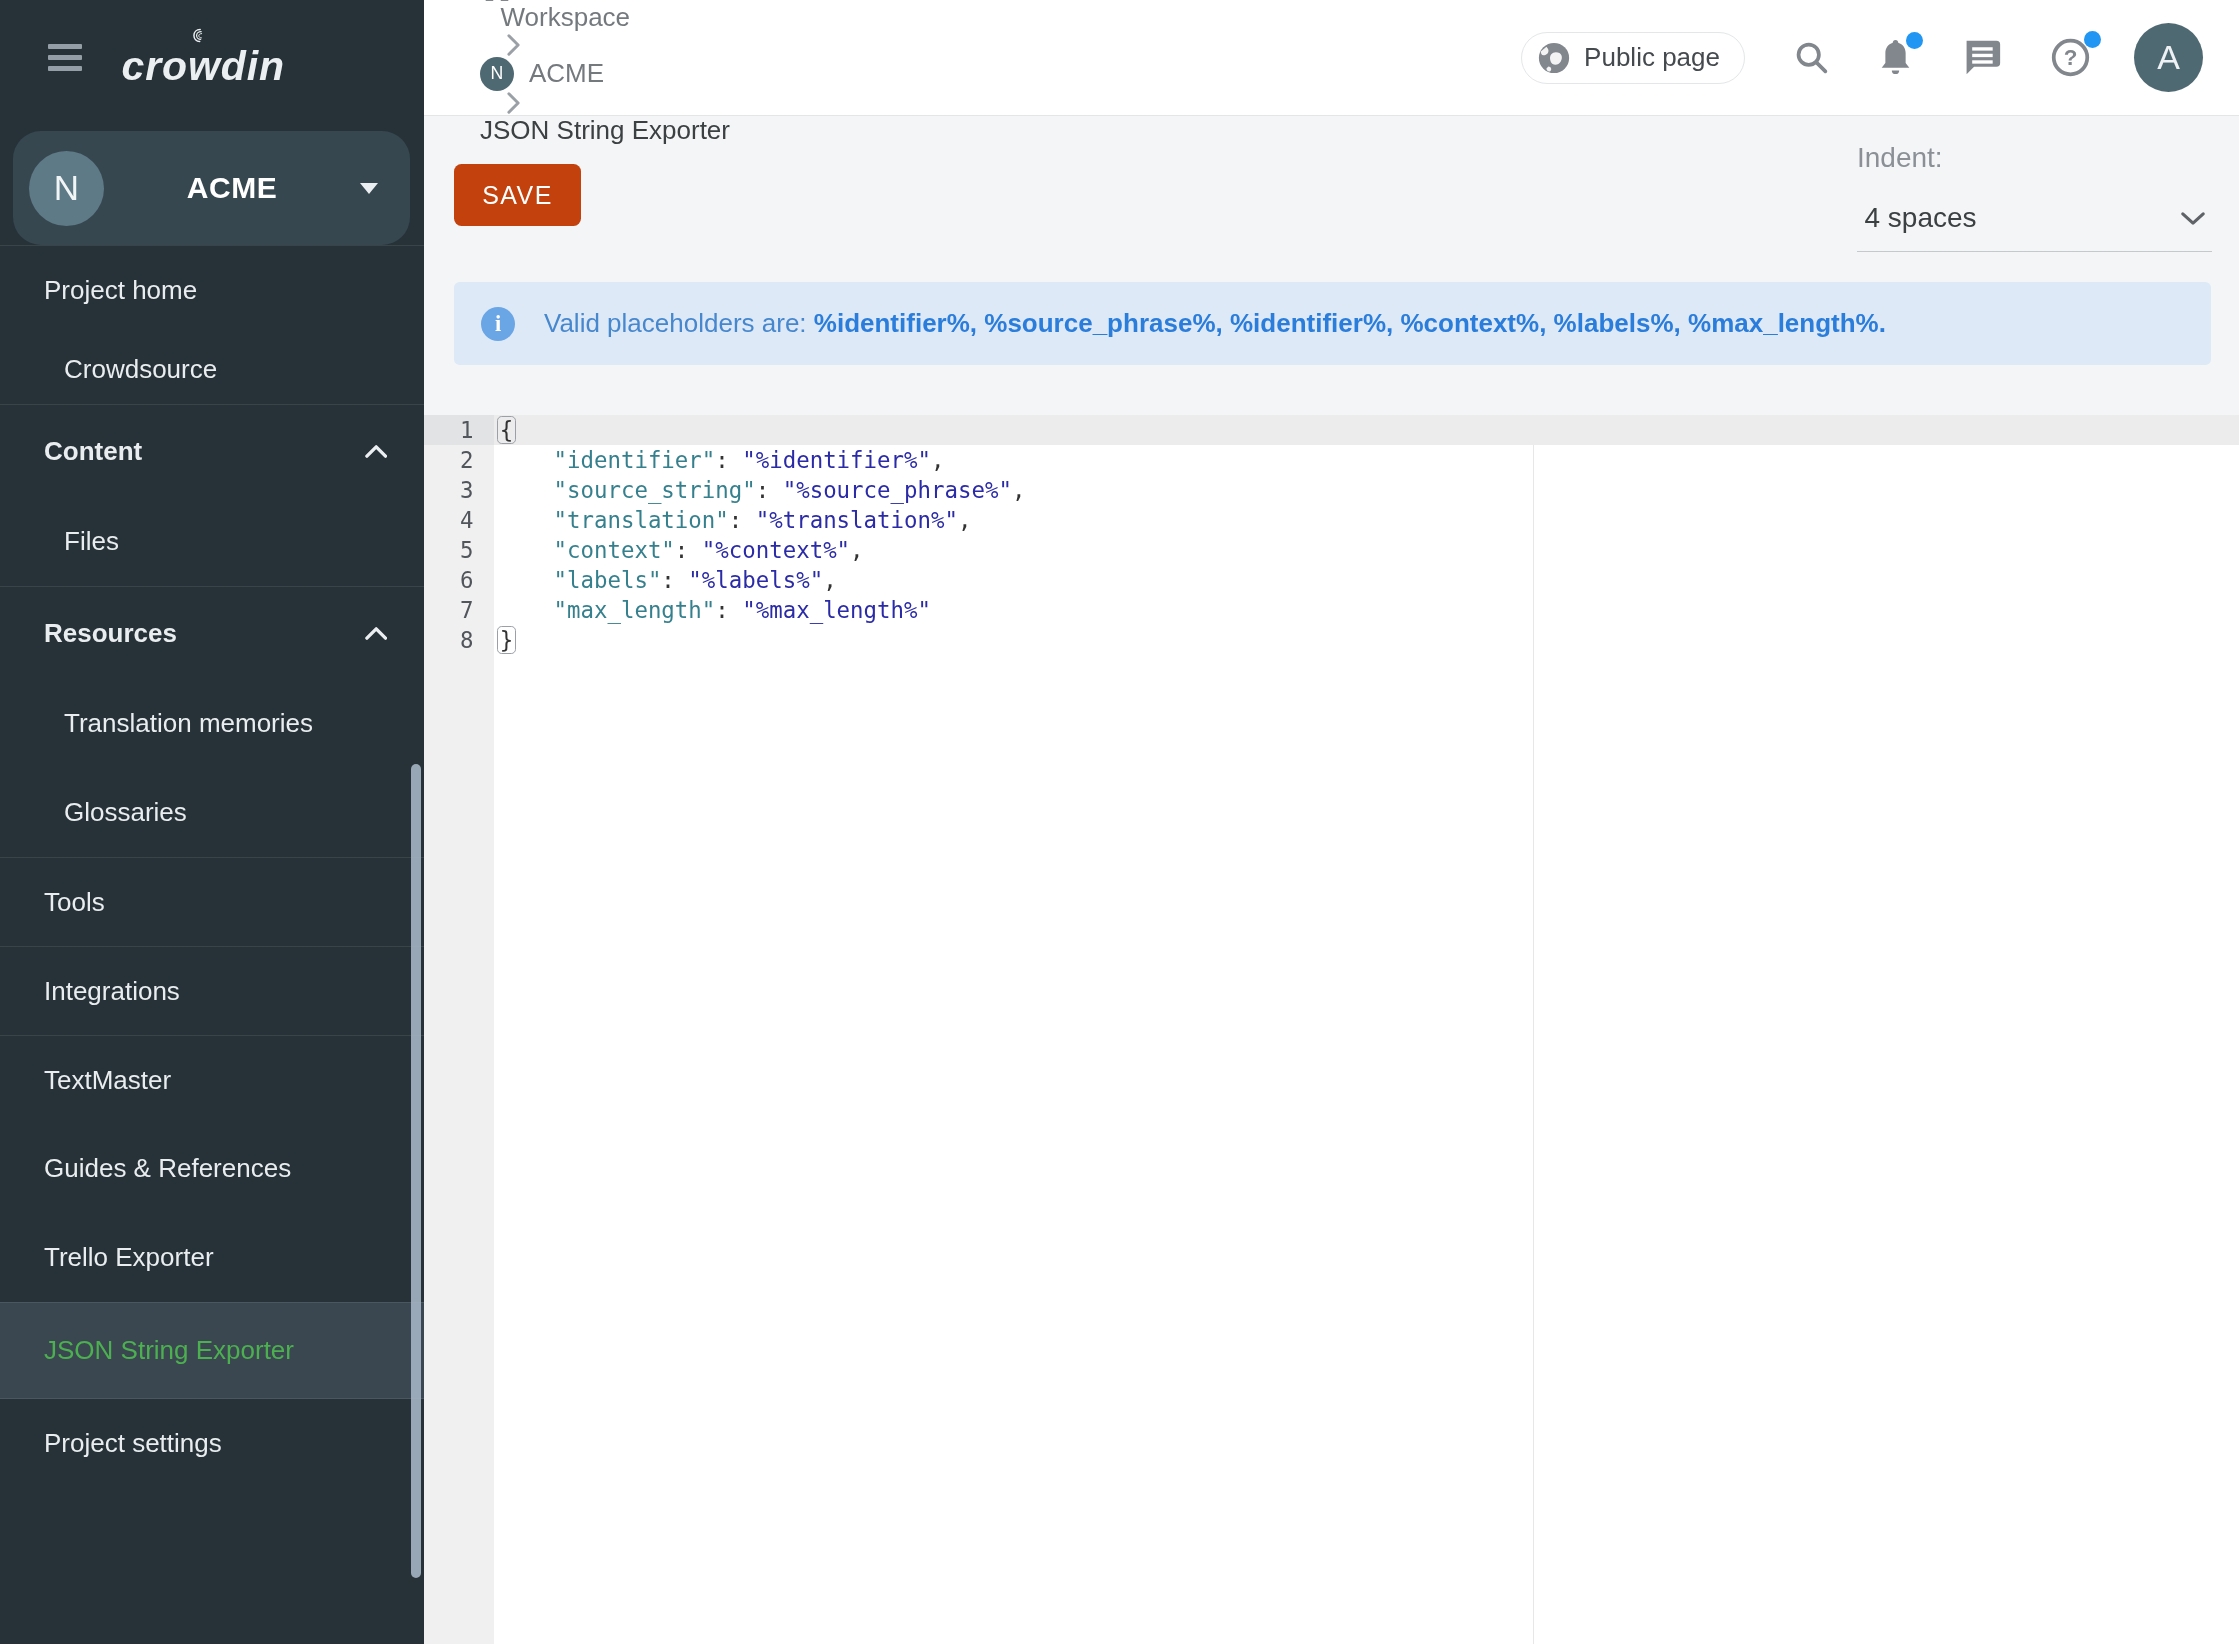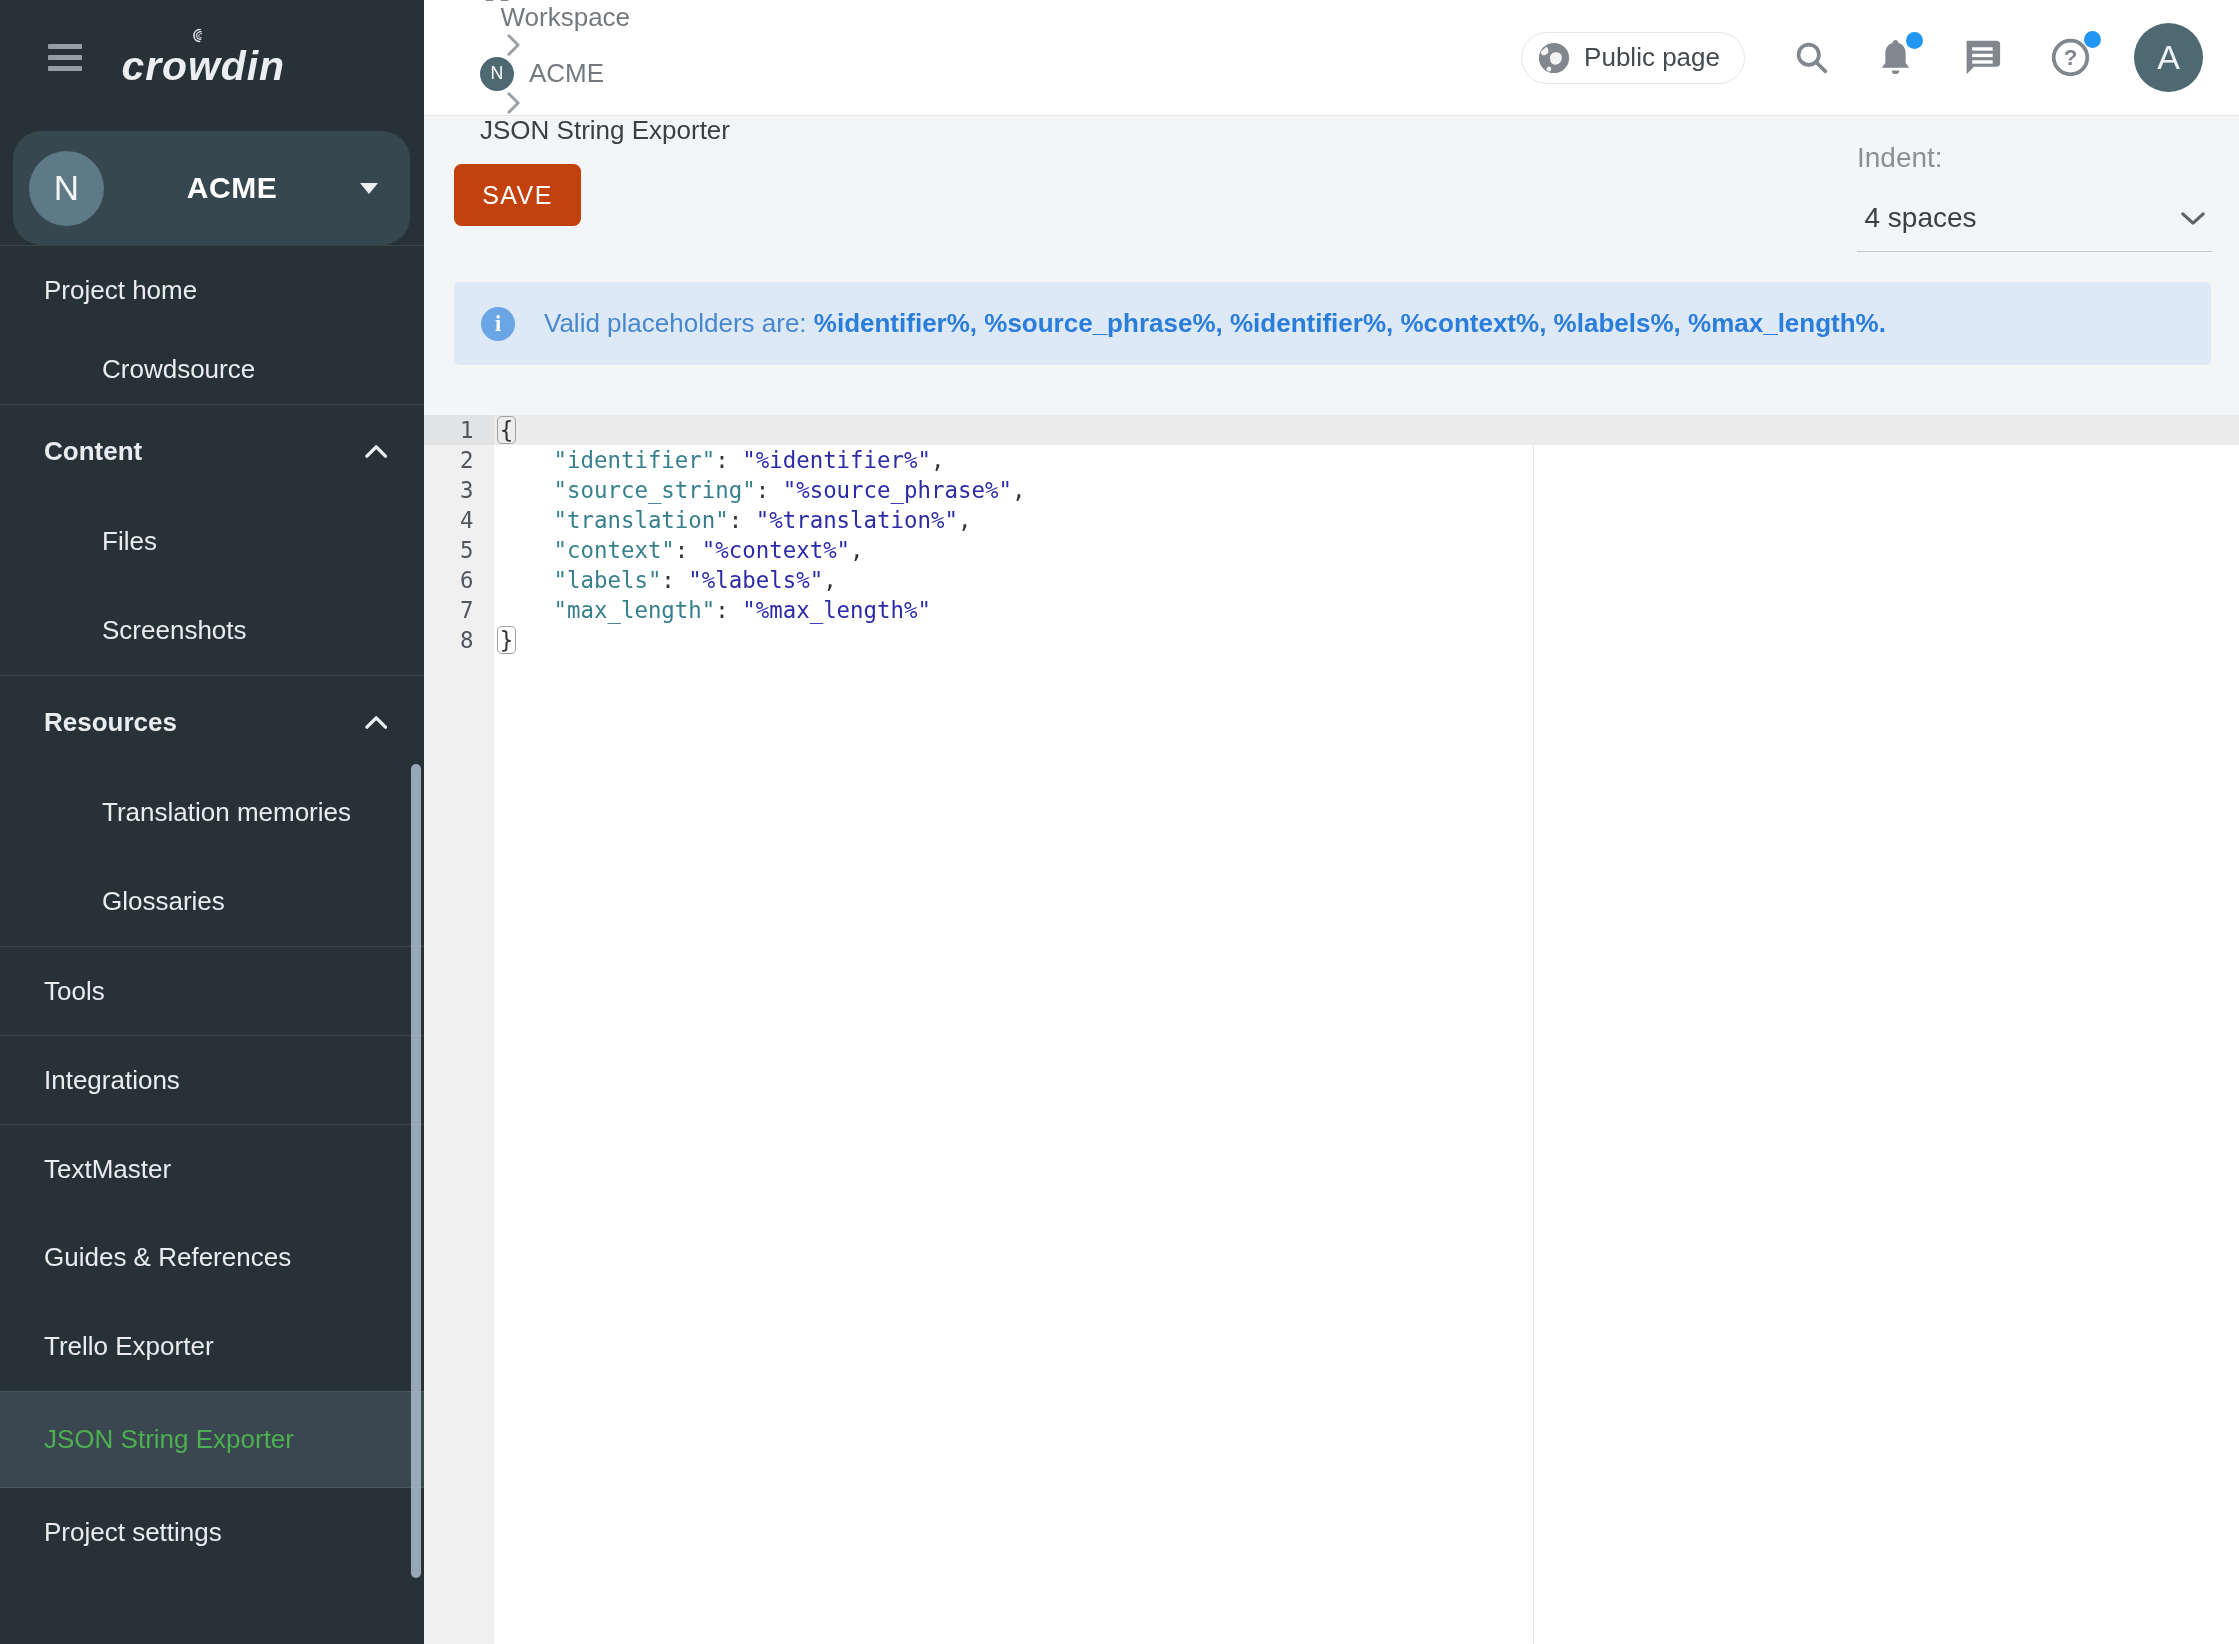--- a/index.html
+++ b/index.html
@@ -22,21 +22,21 @@
                     background:#37474f;display:flex;align-items:center;cursor:pointer;}
   #project-avatar{width:75px;height:75px;border-radius:50%;background:#5e7a87;color:#f2f5f6;
                   display:flex;align-items:center;justify-content:center;font-size:35px;font-weight:400;margin-left:16px;}
   #project-name{flex:1;text-align:center;font-size:30px;font-weight:700;letter-spacing:0.5px;color:#fff;}
   #project-caret{width:0;height:0;border-left:9.3px solid transparent;border-right:9.3px solid transparent;
                  border-top:11.2px solid #eceff1;margin-right:32px;}
 
   #sidebar-list{position:absolute;left:0;top:245px;width:424px;}
   .nav-row{position:relative;display:flex;align-items:center;height:89px;padding-left:44px;padding-right:37px;
            font-size:26px;font-weight:500;color:#e9edef;cursor:pointer;}
-  .nav-row.sub{padding-left:102px;}
+  .nav-row.sub{padding-left:64px;}
   .nav-row.section{height:93px;font-weight:700;}
   .nav-row.first-sub{height:70px;}
   .nav-row.divider{border-top:0.9px solid rgba(255,255,255,0.09);}
   .nav-row.active{height:97px;background:#3a4750;color:#4caf50;}
   .nav-row .chev-up{margin-left:auto;}
   #sidebar-scroll-thumb{position:absolute;left:411px;top:764px;width:10.3px;height:814px;border-radius:5.6px;
                         background:rgba(165,180,196,0.9);}
 
   
   #topbar{position:absolute;left:424px;top:0;width:1815px;height:116px;background:#ffffff;
@@ -135,23 +135,20 @@
         <div class="nav-row section divider">
           <span>Content</span>
           <span class="chev-up">
             <svg width="22.4" height="13" viewBox="0 0 24 14">
               <polyline points="2,12 12,2 22,12" fill="none" stroke="#eceff1" stroke-width="3.6" stroke-linecap="round" stroke-linejoin="round"></polyline>
             </svg>
           </span>
         </div>
         <div class="nav-row sub">
           <span>Files</span>
-        </div>
-        <div class="nav-row sub">
-          <span>Screenshots</span>
         </div>
         <div class="nav-row section divider">
           <span>Resources</span>
           <span class="chev-up">
             <svg width="22.4" height="13" viewBox="0 0 24 14">
               <polyline points="2,12 12,2 22,12" fill="none" stroke="#eceff1" stroke-width="3.6" stroke-linecap="round" stroke-linejoin="round"></polyline>
             </svg>
           </span>
         </div>
         <div class="nav-row sub">

